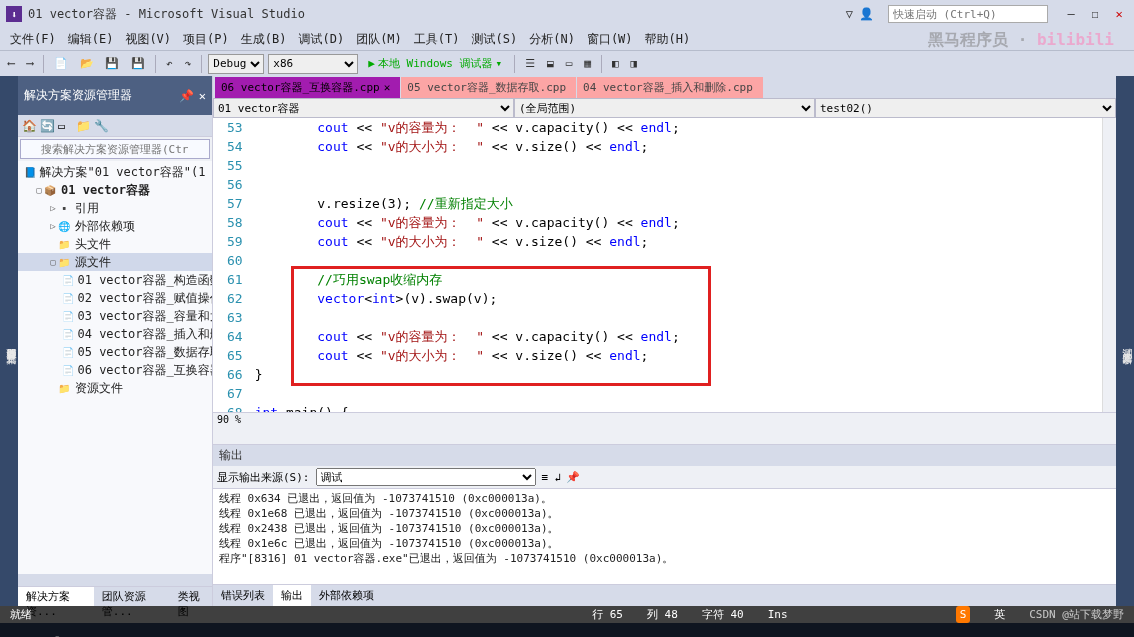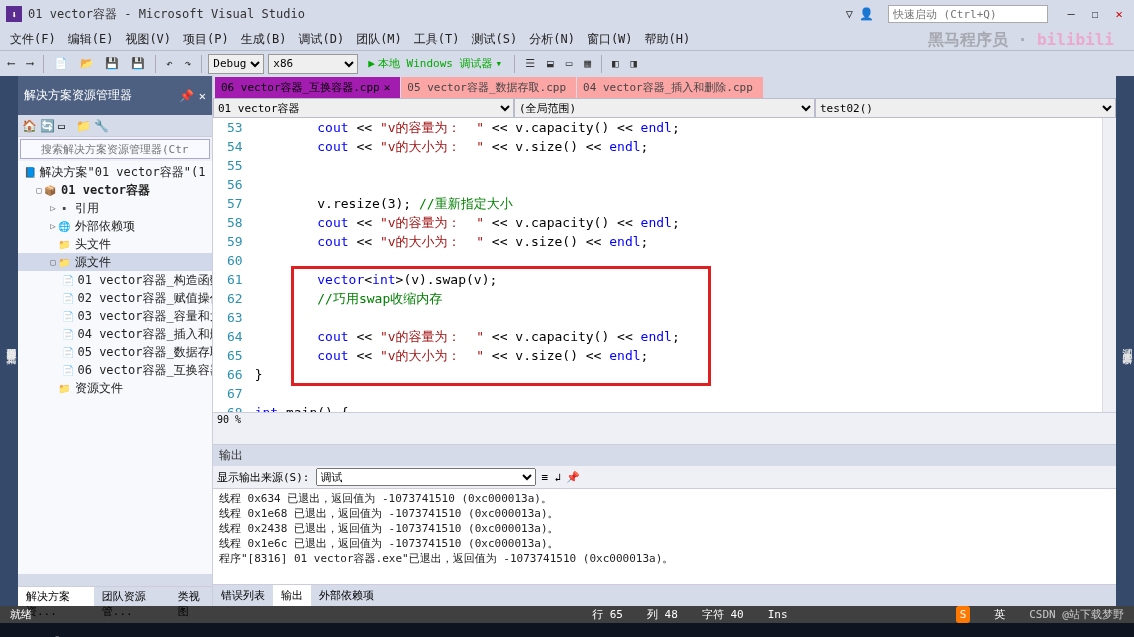--- a/index.html
+++ b/index.html
@@ -258,22 +258,22 @@
       <div class="codelines" id="codelines">
         <div class="redbox" style="left:40px;top:148px;width:420px;height:120px"></div>
       <div class="line">        <span class="kw">cout</span> &lt;&lt; <span class="str">"v的容量为：  "</span> &lt;&lt; v.capacity() &lt;&lt; <span class="kw">endl</span>;</div>
           <div class="line">        <span class="kw">cout</span> &lt;&lt; <span class="str">"v的大小为：  "</span> &lt;&lt; v.size() &lt;&lt; <span class="kw">endl</span>;</div>
           <div class="line"></div>
           <div class="line"></div>
           <div class="line">        v.resize(3); <span class="cm">//重新指定大小</span></div>
           <div class="line">        <span class="kw">cout</span> &lt;&lt; <span class="str">"v的容量为：  "</span> &lt;&lt; v.capacity() &lt;&lt; <span class="kw">endl</span>;</div>
           <div class="line">        <span class="kw">cout</span> &lt;&lt; <span class="str">"v的大小为：  "</span> &lt;&lt; v.size() &lt;&lt; <span class="kw">endl</span>;</div>
           <div class="line"></div>
+          <div class="line">        <span class="cm">//巧用swap收缩内存</span></div>
           <div class="line">        <span class="kw">vector</span>&lt;<span class="kw">int</span>&gt;(v).swap(v);</div>
-          <div class="line">        <span class="cm">//巧用swap收缩内存</span></div>
           <div class="line"></div>
           <div class="line">        <span class="kw">cout</span> &lt;&lt; <span class="str">"v的容量为：  "</span> &lt;&lt; v.capacity() &lt;&lt; <span class="kw">endl</span>;</div>
           <div class="line">        <span class="kw">cout</span> &lt;&lt; <span class="str">"v的大小为：  "</span> &lt;&lt; v.size() &lt;&lt; <span class="kw">endl</span>;</div>
           <div class="line">}</div>
           <div class="line"></div>
           <div class="line"><span class="kw">int</span> main() {</div>
         </div>
       <div class="scrollthumb"></div>
     </div>
     <div style="height:32px;background:#eef0f5;font-size:10px;padding:1px 4px;border-top:1px solid #ccd">90 %</div>

